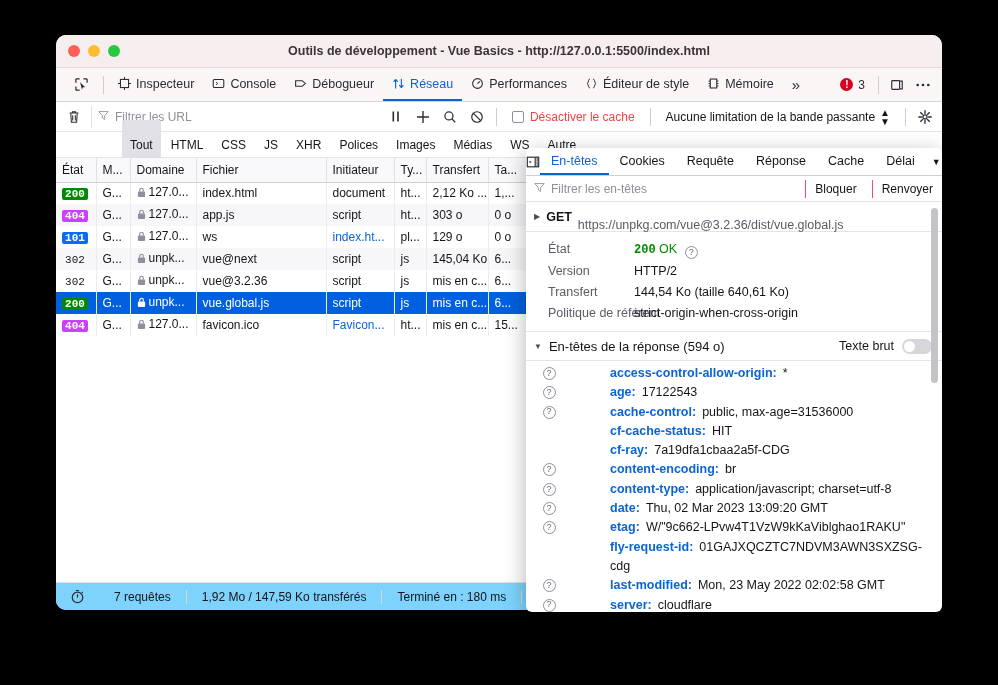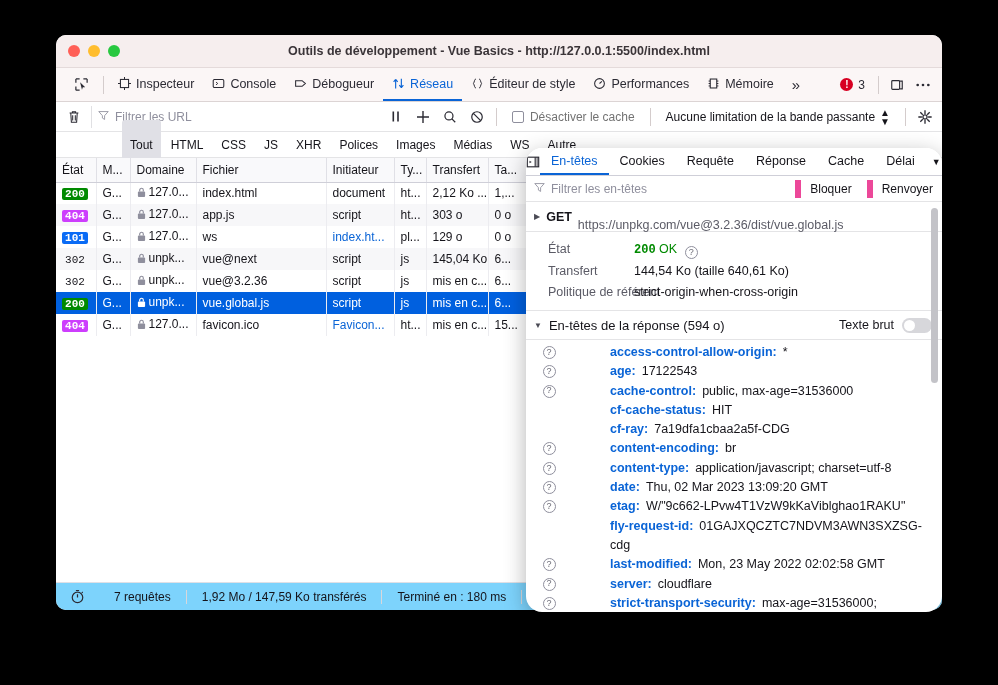--- a/index.html
+++ b/index.html
@@ -78,21 +78,21 @@
     background: #ffffff; border-bottom: 1px solid #e4e4e6;
     padding: 0 4px; font-size: 12px;
   }
   .filter-box {
     flex: 1; display: flex; align-items: center; gap: 6px;
     height: 22px; padding: 0 6px; color: #8f8f9d;
     border-left: 1px solid #e0e0e3; margin-left: 4px;
   }
   .filter-box .ph { font-size: 12px; }
   .tb-ico { width: 27px; height: 24px; display:flex; align-items:center; justify-content:center; }
-  .chk-row { display:flex; align-items:center; gap:6px; padding: 0 10px; color:#737373; }
+  .chk-row { display:flex; align-items:center; gap:6px; padding: 0 10px; color:#ef4444; }
   .chkbox { width: 12px; height: 12px; border: 1px solid #8f8f9d; border-radius: 2px; background:#fff; }
   .throttle { display:flex; align-items:center; gap:5px; padding: 0 10px; color:#15141a; white-space: nowrap;}
   .stepper { font-size: 10px; line-height: 9px; display:flex; flex-direction:column;}
 
   
   .typefilter {
     height: 26px; display: flex; align-items: center; gap: 2px;
     padding-left: 66px; font-size: 12px; color: #15141a;
     background: #ffffff; border-bottom: 1px solid #e4e4e6;
   }
@@ -142,42 +142,42 @@
   .sb-item { padding: 0 14px; white-space: nowrap; }
   .sb-sep { width: 1px; height: 14px; background: #d7d7db; }
   .sb-link { color: #0a64d6; }
 
   
   .details {
     position: absolute;
     left: 526px; top: 148px;
     width: 416px; height: 464px;
     background: #ffffff;
-    border-radius: 16px;
+    border-radius: 6px;
     box-shadow: 0 6px 22px rgba(0,0,0,0.30);
     overflow: hidden;
     display: flex; flex-direction: column;
   }
   .dtabs {
     height: 28px; display: flex; align-items: stretch;
     border-bottom: 1px solid #cfcfd8; background: #fff;
     font-size: 12.5px; color: #15141a;
   }
   .dtab-ico { width: 28px; display:flex; align-items:center; justify-content:center; }
   .dtab { display:flex; align-items:center; padding: 0 11px; border-bottom: 2px solid transparent; white-space: nowrap;}
   .dtab.active { color: #0a64d6; border-bottom-color: #0a64d6; }
   .dtab-caret { display:flex; align-items:center; padding: 0 6px; font-size: 9px; }
 
   .dfilter {
     height: 26px; display:flex; align-items:center;
     border-bottom: 1px solid #e4e4e6; font-size: 12px;
     color: #8f8f9d; padding-left: 8px; gap: 6px;
   }
   .dfilter .grow { flex: 1; }
-  .dbtn { padding: 0 9px; color: #15141a; border-left: 6px solid #ec4899; height: 18px; display:flex; align-items:center;}
+  .dbtn { padding: 0 9px; color: #15141a; border-left: 1px solid #ec4899; height: 18px; display:flex; align-items:center;}
 
   .dscroll { flex: 1; overflow: hidden; position: relative; }
   .url-row {
     display:flex; align-items:center; gap: 6px;
     height: 30px; padding: 0 8px; font-size: 12.5px;
     border-bottom: 1px solid #e4e4e6;
   }
   .tri { font-size: 8px; color: #4b4b55; }
   .meth { font-weight: bold; color: #15141a; }
   .urltext { color: #5b5b66; margin-top: 16px; }
@@ -279,34 +279,34 @@
         <svg width="13" height="13" viewBox="0 0 16 16">
             <path d="M4.5 14V3M4.5 3L2 6M4.5 3L7 6M11.5 2v11M11.5 13L9 10M11.5 13L14 10" stroke="#0a64d6" fill="none" stroke-width="1.4"></path>
           </svg>
       </span>
       <span>Réseau</span>
     </div>
 
     <div class="ttab">
       <span class="ic">
         <svg width="13" height="13" viewBox="0 0 16 16">
-            <path d="M6 2.5C4 2.5 4.5 6 3 8c1.5 2 1 5.5 3 5.5M10 2.5c2 0 1.5 3.5 3 5.5-1.5 2-1 5.5-3 5.5" stroke="#2b2a33" fill="none" stroke-width="1.2"></path>
-          </svg>
-      </span>
-      <span>Éditeur de style</span>
+            <circle cx="8" cy="8" r="6" fill="none" stroke="#2b2a33" stroke-width="1.3"></circle>
+            <path d="M8 8l3-2.5" stroke="#2b2a33" stroke-width="1.3"></path>
+          </svg>
+      </span>
+      <span>Performances</span>
     </div>
 
     <div class="ttab">
       <span class="ic">
         <svg width="13" height="13" viewBox="0 0 16 16">
-            <circle cx="8" cy="8" r="6" fill="none" stroke="#2b2a33" stroke-width="1.3"></circle>
-            <path d="M8 8l3-2.5" stroke="#2b2a33" stroke-width="1.3"></path>
-          </svg>
-      </span>
-      <span>Performances</span>
+            <path d="M6 2.5C4 2.5 4.5 6 3 8c1.5 2 1 5.5 3 5.5M10 2.5c2 0 1.5 3.5 3 5.5-1.5 2-1 5.5-3 5.5" stroke="#2b2a33" fill="none" stroke-width="1.2"></path>
+          </svg>
+      </span>
+      <span>Éditeur de style</span>
     </div>
 
     <div class="ttab">
       <span class="ic">
         <svg width="13" height="13" viewBox="0 0 16 16">
             <rect x="4" y="2.5" width="8" height="11" fill="none" stroke="#2b2a33" stroke-width="1.3"></rect>
             <path d="M2 5h2M2 8h2M2 11h2M12 5h2M12 8h2M12 11h2" stroke="#2b2a33" stroke-width="1.2"></path>
           </svg>
       </span>
       <span>Mémoire</span>
@@ -586,20 +586,24 @@
     <div class="summary">
       <div class="srow">
         <div class="slabel">État</div>
         <div class="sval">
           <span class="okgreen">200</span>
           <span class="okword">OK</span>
           <span class="qmark">?</span>
         </div>
       </div>
       <div class="srow">
+        <div class="slabel">Version</div>
+        <div class="sval">HTTP/2</div>
+      </div>
+      <div class="srow">
         <div class="slabel">Transfert</div>
         <div class="sval">144,54 Ko (taille 640,61 Ko)</div>
       </div>
       <div class="srow">
         <div class="slabel">Politique de référent</div>
         <div class="sval">strict-origin-when-cross-origin</div>
       </div>
     </div>
 
     <div class="sect-head">

